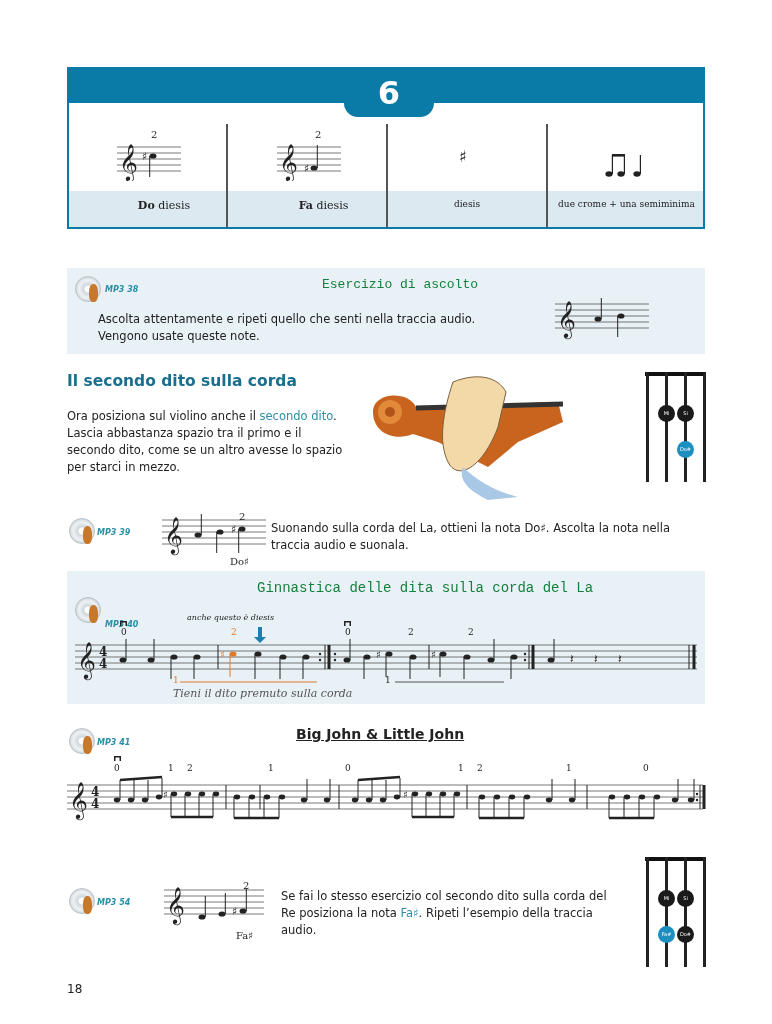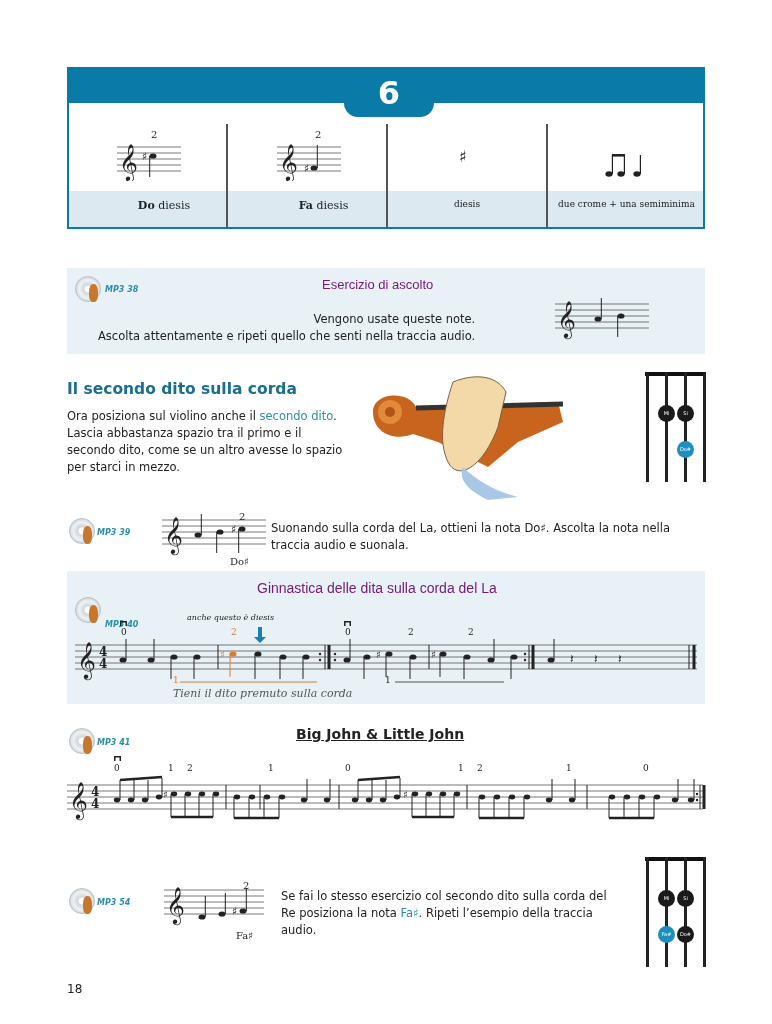--- a/index.html
+++ b/index.html
@@ -12,23 +12,23 @@
   .lesson-tab { left: 275px; top: 0; width: 90px; height: 48px; background: #0a7aa6; border-radius: 0 0 14px 14px; color: #fff; font-family: "DejaVu Sans", sans-serif; font-weight: bold; font-size: 32px; text-align: center; line-height: 48px; }
   .lesson-foot { left: 0; top: 122px; width: 100%; height: 36px; background: #dce9f1; }
   .lesson-div { top: 55px; width: 2px; height: 103px; background: #555; }
   .lesson-label { top: 130px; font-size: 11px; text-align: center; color: #222; }
   .lesson-label b { font-weight: bold; margin-left: 33px; }
 
   
   svg { display: block; }
 
   
-  .listen-box { left: 67px; top: 268px; width: 638px; height: 86px; background: #e8f1f6; text-align: right; }
+  .listen-box { left: 67px; top: 268px; width: 638px; height: 86px; background: #e8f1f6; }
   .teal { color: #2b8ea6; }
-  .section-title { font-family: Liberation Sans, sans-serif; color: #701a75; font-size: 13px; }
+  .section-title { font-family: Liberation Mono, monospace; color: #15803d; font-size: 13px; }
   .body-text { font-family: "DejaVu Sans", sans-serif; font-size: 11.5px; line-height: 17px; color: #222; }
   .mp3 { font-family: "DejaVu Sans", sans-serif; font-style: italic; font-weight: bold; font-size: 8px; color: #2b8ea6; }
   .cd { width: 26px; height: 26px; border-radius: 50%; background: radial-gradient(circle at 50% 50%, #fff 0 3px, #cfd6dc 4px, #eef2f5 9px, #c8d0d6 13px); border: 1px solid #b8c2c8; }
   .violin-ico { width: 9px; height: 18px; background: #c8782a; border-radius: 45% 45% 40% 40%; }
 
   .h2 { font-family: "DejaVu Sans", sans-serif; font-weight: bold; color: #1a6e8e; font-size: 15.5px; }
 
   .finger-chart .str { position: absolute; width: 3px; background: #222; }
   .dot { position: absolute; width: 17px; height: 17px; border-radius: 50%; background: #1a1a1a; color: #fff; font-family: "DejaVu Sans", sans-serif; font-size: 5px; text-align: center; line-height: 17px; }
   .dot.blue { background: #1c8fc0; }
@@ -101,42 +101,42 @@
   </div>
   <div class="abs lesson-label" style="left:479px;width:157px;font-size:9px">due crome + una semiminima</div>
 </div>
 
 <div class="abs listen-box">
   <div class="abs cd" style="left:8px;top:8px"></div>
   <div class="abs violin-ico" style="left:22px;top:16px"></div>
   <div class="abs mp3" style="left:38px;top:17px">MP3 38</div>
   <div class="abs section-title" style="left:255px;top:9px">Esercizio di ascolto</div>
   <div class="abs body-text" style="left:31px;top:43px">
+    <div>Ascolta attentamente e ripeti quello che senti nella traccia audio.</div>
     <div>Vengono usate queste note.</div>
-    <div>Ascolta attentamente e ripeti quello che senti nella traccia audio.</div>
   </div>
   <div class="abs" style="left:488px;top:28px">
     <svg width="94" height="46" viewBox="0 0 94 46">
       <g stroke="#555" stroke-width="0.8">
         <line x1="0" y1="8" x2="94" y2="8"></line>
           <line x1="0" y1="14" x2="94" y2="14"></line>
           <line x1="0" y1="20" x2="94" y2="20"></line>
           <line x1="0" y1="26" x2="94" y2="26"></line>
           <line x1="0" y1="32" x2="94" y2="32"></line>
       </g>
       <text x="2" y="34" font-size="32" font-family="DejaVu Serif, serif" fill="#222">𝄞</text>
       <ellipse cx="43" cy="23" rx="3.5" ry="2.6" fill="#222"></ellipse>
       <line x1="46.3" y1="23" x2="46.3" y2="2" stroke="#222" stroke-width="1"></line>
       <ellipse cx="66" cy="20" rx="3.5" ry="2.6" fill="#222"></ellipse>
       <line x1="62.7" y1="20" x2="62.7" y2="41" stroke="#222" stroke-width="1"></line>
     </svg>
   </div>
 </div>
 
-<div class="abs h2" style="left:67px;top:380px">Il secondo dito sulla corda</div>
+<div class="abs h2" style="left:67px;top:372px">Il secondo dito sulla corda</div>
 <div class="abs body-text" style="left:67px;top:408px;width:280px"><span>Ora posiziona sul violino anche il </span><span class="teal">secondo dito</span><span>. Lascia abbastanza spazio tra il primo e il secondo dito, come se un altro avesse lo spazio per starci in mezzo.</span></div>
 
 <div class="abs" style="left:368px;top:372px">
   <svg width="200" height="130" viewBox="0 0 200 130">
     <path d="M5 40 C5 20, 40 18, 48 35 L190 30 L195 50 L150 70 L120 95 L70 70 L45 62 C25 70, 5 60, 5 40 Z" fill="#c8641e"></path>
     <circle cx="22" cy="40" r="12" fill="#e08a3a"></circle>
     <circle cx="22" cy="40" r="5" fill="#b0541a"></circle>
     <line x1="48" y1="36" x2="195" y2="32" stroke="#333" stroke-width="5"></line>
     <path d="M85 10 C110 0, 130 5, 138 20 L130 55 C115 95, 90 110, 80 90 C70 70, 75 40, 85 10 Z" fill="#f3d9a8" stroke="#7a6040" stroke-width="1"></path>
     <path d="M95 95 C110 110, 130 120, 150 125 L120 128 C100 118, 90 108, 95 95 Z" fill="#a8c8e6"></path>

